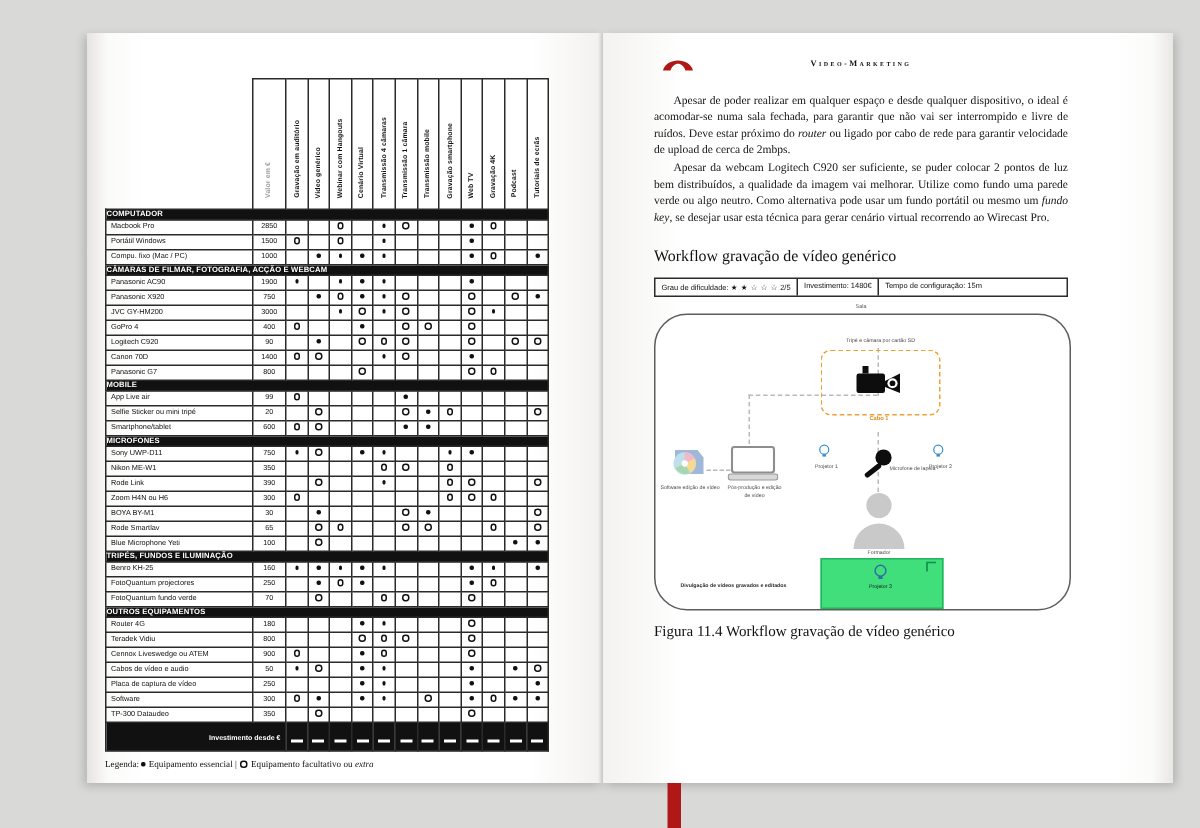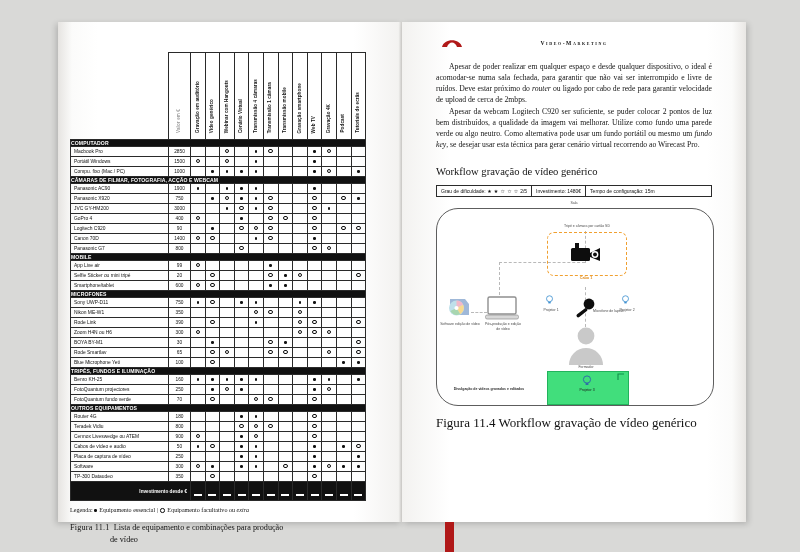--- a/index.html
+++ b/index.html
@@ -12,21 +12,21 @@
   
   .book{position:absolute;left:58px;top:22px;width:688px;height:500px;}
   .page{
     position:absolute;top:0;height:100%;background:#ffffff;
     box-sizing:border-box;
   }
   .page-left{left:0;width:344px;
     background:linear-gradient(to right,#e6e4e1 0px,#fbfbfa 14px,#ffffff 40px,#ffffff 86%,#f2f1ef 100%);
     box-shadow:-2px 2px 6px rgba(0,0,0,.18);
   }
-  .page-right{left:344px;width:344px;
+  .page-right{left:344px;width:380px;
     background:linear-gradient(to left,#e9e7e4 0px,#fbfbfa 14px,#ffffff 40px,#ffffff 86%,#f3f2f0 100%);
     box-shadow:2px 2px 6px rgba(0,0,0,.18);
   }
   .spine{position:absolute;left:341px;top:0;width:7px;height:100%;
     background:linear-gradient(to right,#efeeec,#cfcdca 45%,#dcdad7 55%,#f2f1ef);}
   
   .ribbon-top{position:absolute;left:383px;top:14px;width:22px;height:12px;z-index:6;}
   .ribbon-bot{position:absolute;left:378px;top:500px;width:26px;height:52px;z-index:6;}
 
   
@@ -81,21 +81,21 @@
   .dlabel{position:absolute;font-family:"Liberation Sans",sans-serif;
      font-size:3.5px;color:#4a4a4a;text-align:center;line-height:1.25;}
   .toplabel{position:absolute;left:0;right:0;top:-7px;text-align:center;
      font-family:"Liberation Sans",sans-serif;font-size:3.6px;color:#555;}
   .dashbox{position:absolute;border:1.1px dashed #f0a030;border-radius:7px;}
   .orange{color:#e08a18;font-weight:bold;}
   .greenbox{position:absolute;background:#41de7c;border:.6px solid #22b35c;}
   .bulb{position:absolute;width:9px;height:9px;}
   .vdash{position:absolute;border-left:1px dashed #b9b9b9;}
   .hdash{position:absolute;border-top:1px dashed #b9b9b9;}
-  .figcap2{margin-top:9px;font-size:13px;color:#111;}
+  .figcap2{margin-top:9px;font-size:10px;color:#111;}
 </style>
 </head>
 <body>
 
 <div class="book">
 
   <div class="page page-left">
     <div class="lp-inner">
       <table class="eq">
         <colgroup>
@@ -652,25 +652,20 @@
       <div class="legend">
         <span>Legenda:</span>
         <span class="lgdot"></span>
         <span>Equipamento essencial</span>
         <span>|</span>
         <span class="lgring"></span>
         <span>Equipamento facultativo ou</span>
         <i>extra</i>
       </div>
 
-      <div class="figcap">
-        <span class="lbl">Figura 11.1</span>
-        &nbsp;<span>Lista de equipamento e combinações para produção</span>
-        <span class="ln2">de vídeo</span>
-      </div>
     </div>
   </div>
 
   <div class="spine"></div>
 
   <div class="page page-right">
     <div class="rp-inner">
       <div class="runhead">Video-Marketing</div>
 
       <p class="para">

